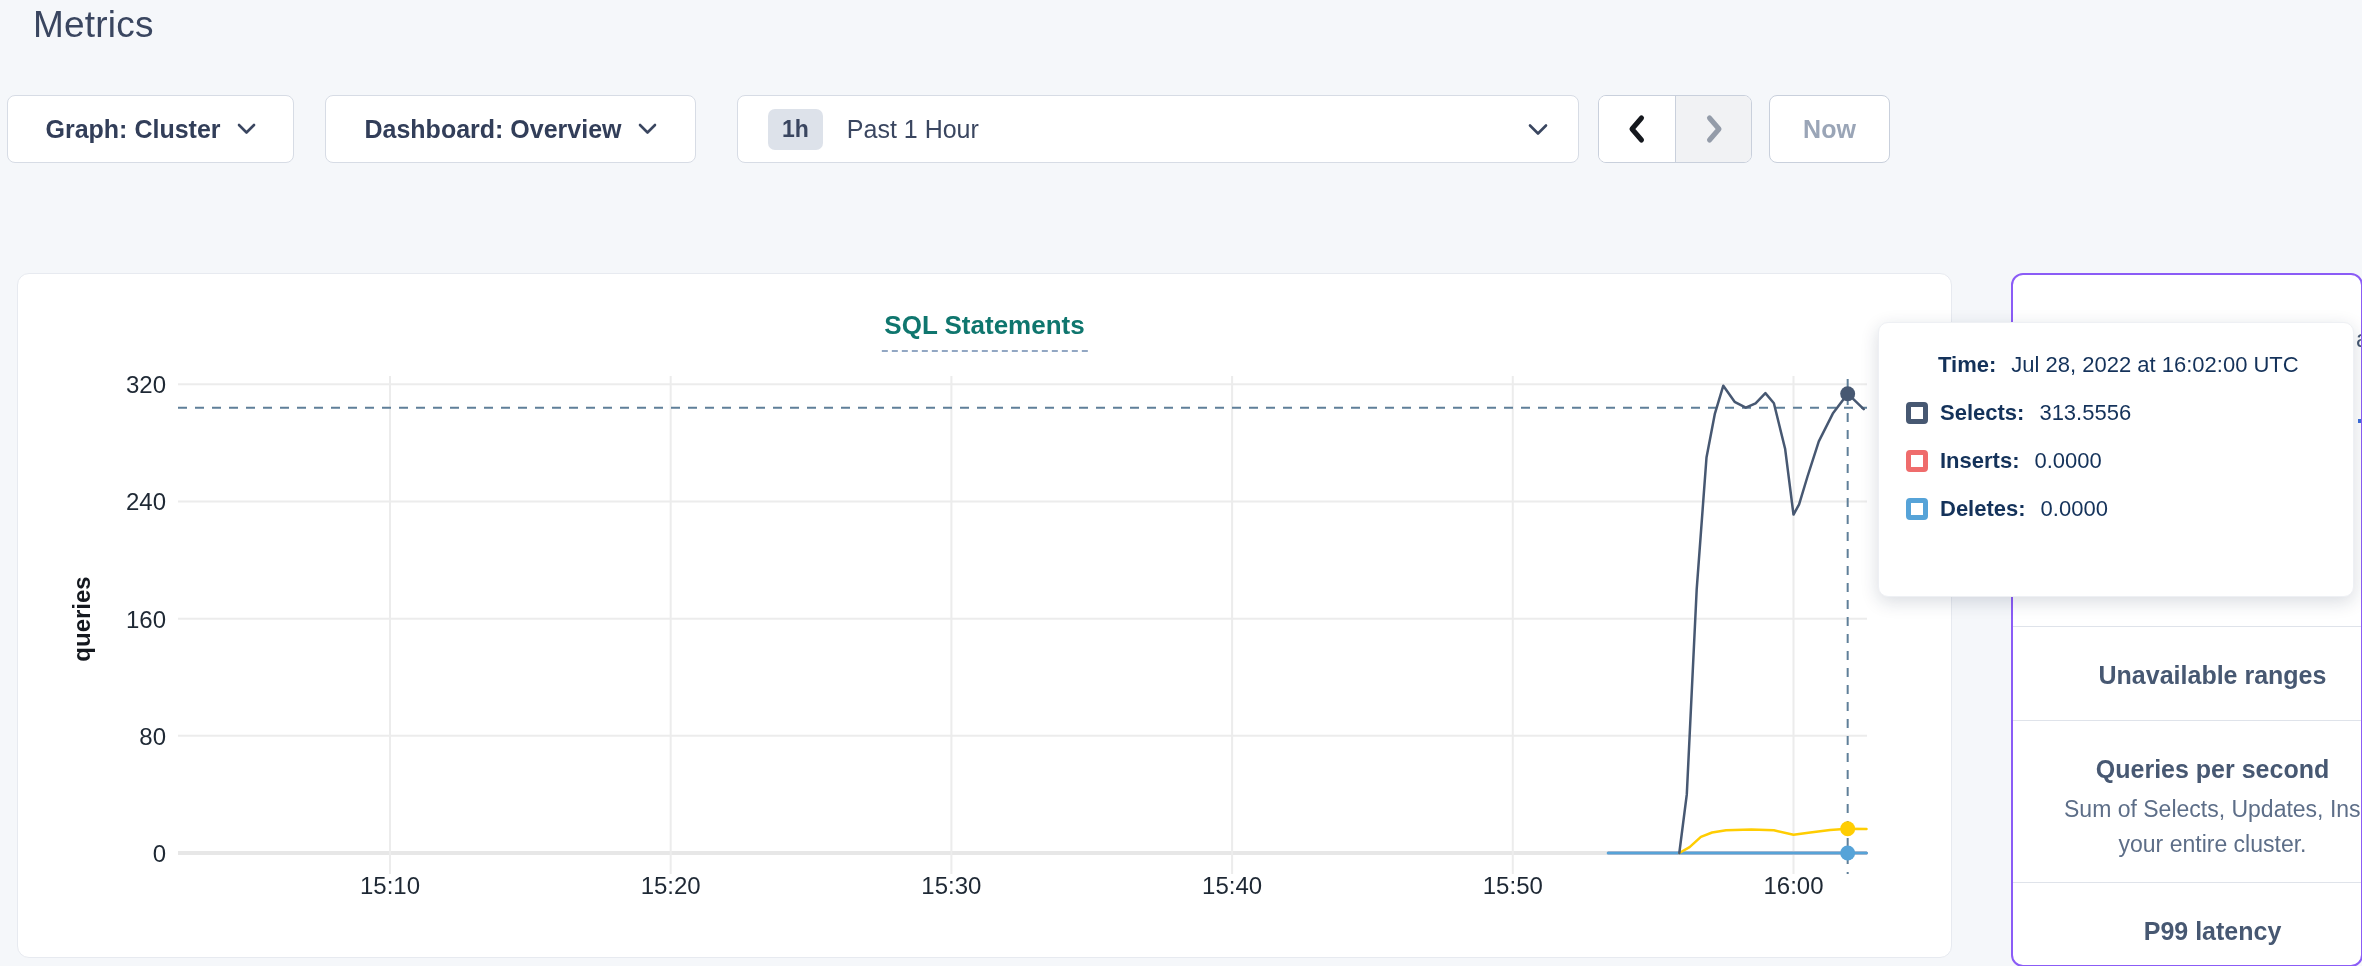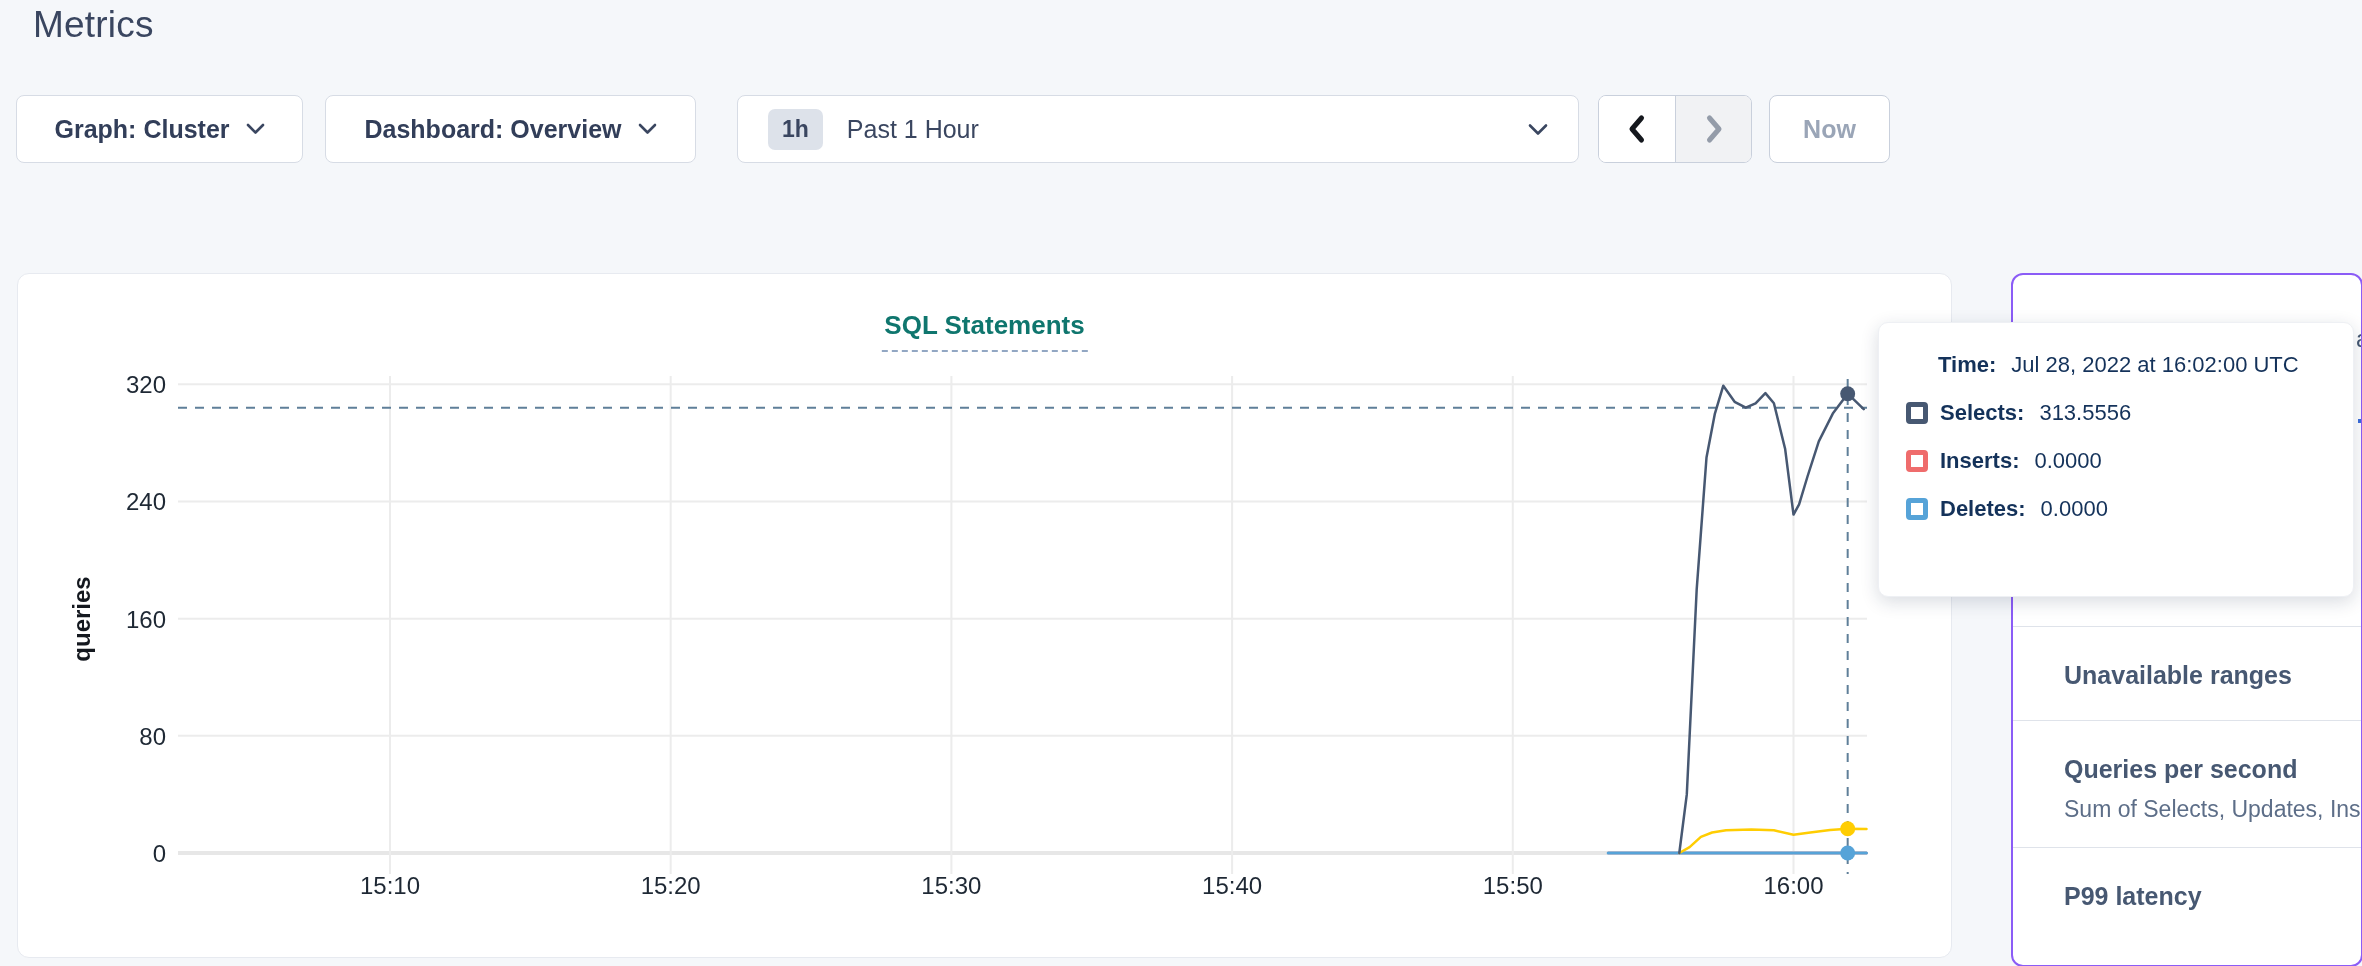--- a/index.html
+++ b/index.html
@@ -1,37 +1,37 @@
 <!DOCTYPE html>
 <html><head>
 <meta charset="utf-8">
 <style>
   * { box-sizing: border-box; }
   html, body { margin: 0; padding: 0; }
   body { font-family: "Liberation Sans", sans-serif; background: #f5f7fa; }
 
   .page {
     position: relative; width: 2362px; height: 966px;
-    background: #f5f7fa; overflow: hidden; color: #394455;
+    background: #f5f7fa; overflow: hidden; color: #394455; text-align: center;
   }
 
   .page-title {
     position: absolute; left: 33px; top: 4px; margin: 0;
     font-size: 37px; font-weight: 500; color: #3a4660; letter-spacing: 0.2px;
   }
 
   
   .ctl {
     position: absolute; top: 95px; height: 68px;
     background: #fff; border: 1px solid #d7dce5; border-radius: 8px;
     display: flex; align-items: center; justify-content: center;
     font-size: 25px; color: #323e59; cursor: pointer;
   }
   .dd { font-weight: 700; gap: 16px; }
-  .dd-graph { left: 16px; width: 287px; gap: 16px; }
+  .dd-graph { left: 7px; width: 287px; gap: 16px; }
   .dd-dashboard { left: 325px; width: 371px; }
   .chev { flex: 0 0 auto; color: #3a4660; }
 
   .time-selector {
     left: 729px; width: 842px; justify-content: flex-start;
     padding: 0 30px; font-weight: 400; color: #3a4660; margin-left: 8px;
   }
   .time-badge {
     background: #dde2ea; border-radius: 7px; padding: 7px 14px;
     font-size: 23px; font-weight: 700; color: #3a4660; margin-right: 24px;
@@ -196,20 +196,21 @@
   <aside class="sidebar">
     <span class="frag-a">a</span>
     <span class="frag-blue"></span>
     <div class="sb-items" id="sidebar-items">
         <hr class="divider">
         <h3 class="sb-heading">Unavailable ranges</h3>
         <hr class="divider">
         <h3 class="sb-heading with-desc">Queries per second</h3>
         <div class="sb-desc">
           <div>Sum of Selects, Updates, Inser</div>
+          <div>your entire cluster.</div>
         </div>
         <hr class="divider">
         <h3 class="sb-heading">P99 latency</h3>
       </div>
   </aside>
 
   <div class="tooltip">
     <div class="t-row time">
       <span class="t-label">Time:</span>
       <span class="t-val">Jul 28, 2022 at 16:02:00 UTC</span>

